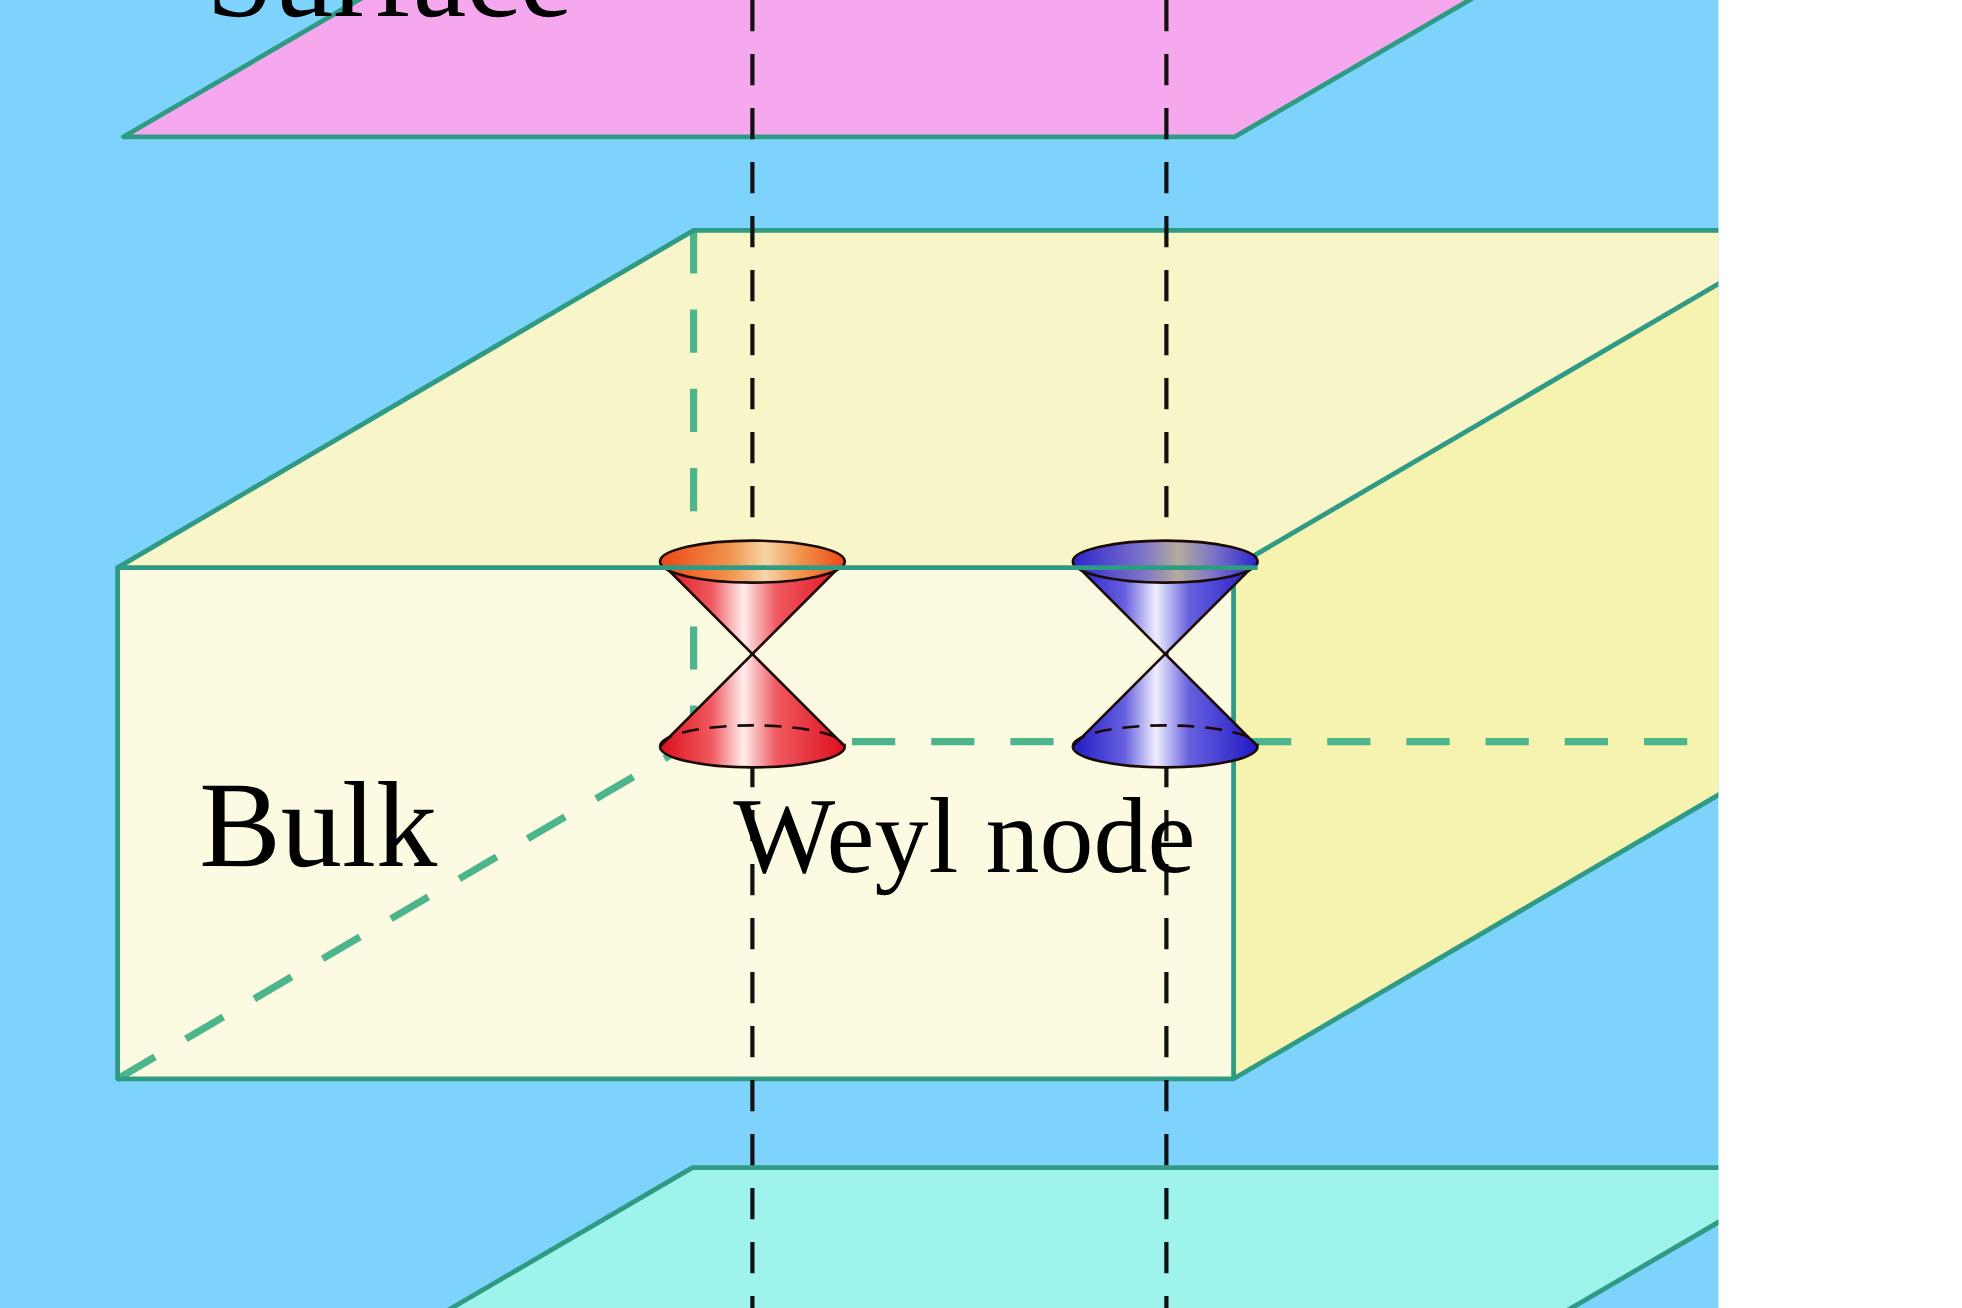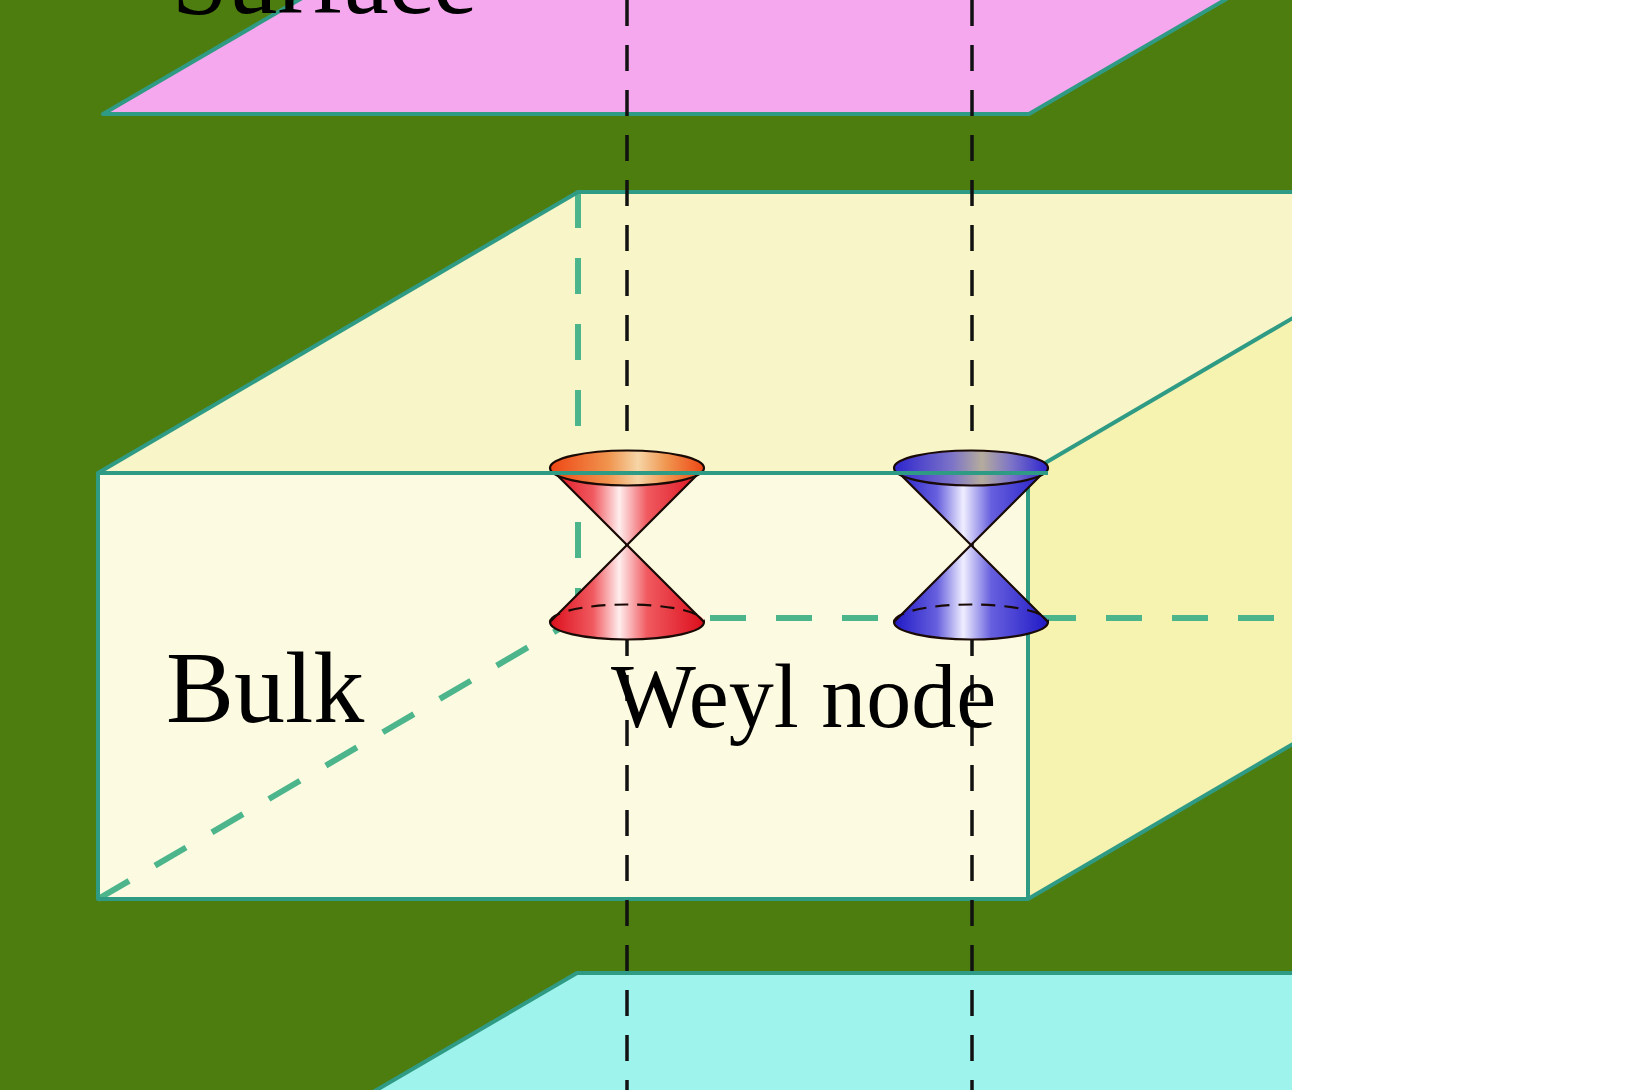--- a/index.html
+++ b/index.html
@@ -1,21 +1,21 @@
 <!DOCTYPE html>
 <html><head>
 <meta charset="utf-8">
 <style>
   html, body { margin: 0; padding: 0; background: #ffffff; }
   .stage {
     position: relative;
-    width: 1292px;
+    width: 1432px;
     height: 1090px;
     overflow: hidden;
-    background: #4d7c0f;
+    background: #7dd3fc;
   }
   svg { display: block; }
   .label {
     font-family: "Liberation Serif", "DejaVu Serif", serif;
     fill: #000000;
   }
 </style>
 </head>
 <body>
 

